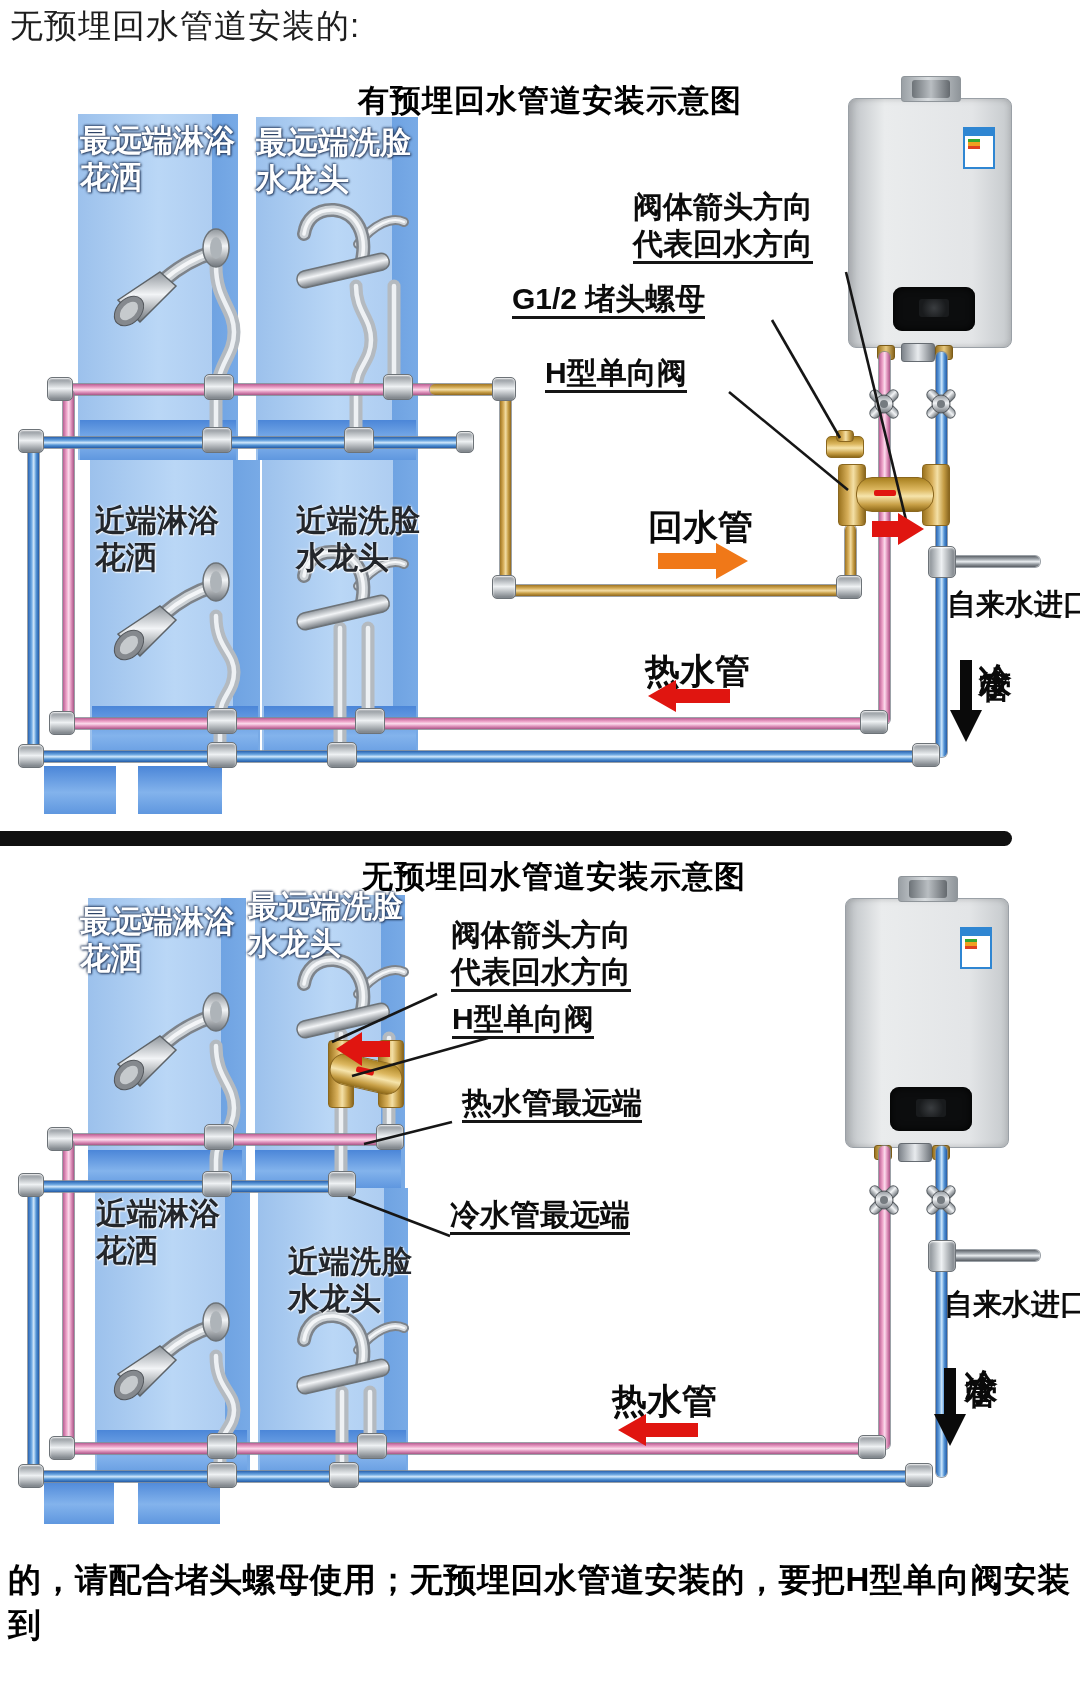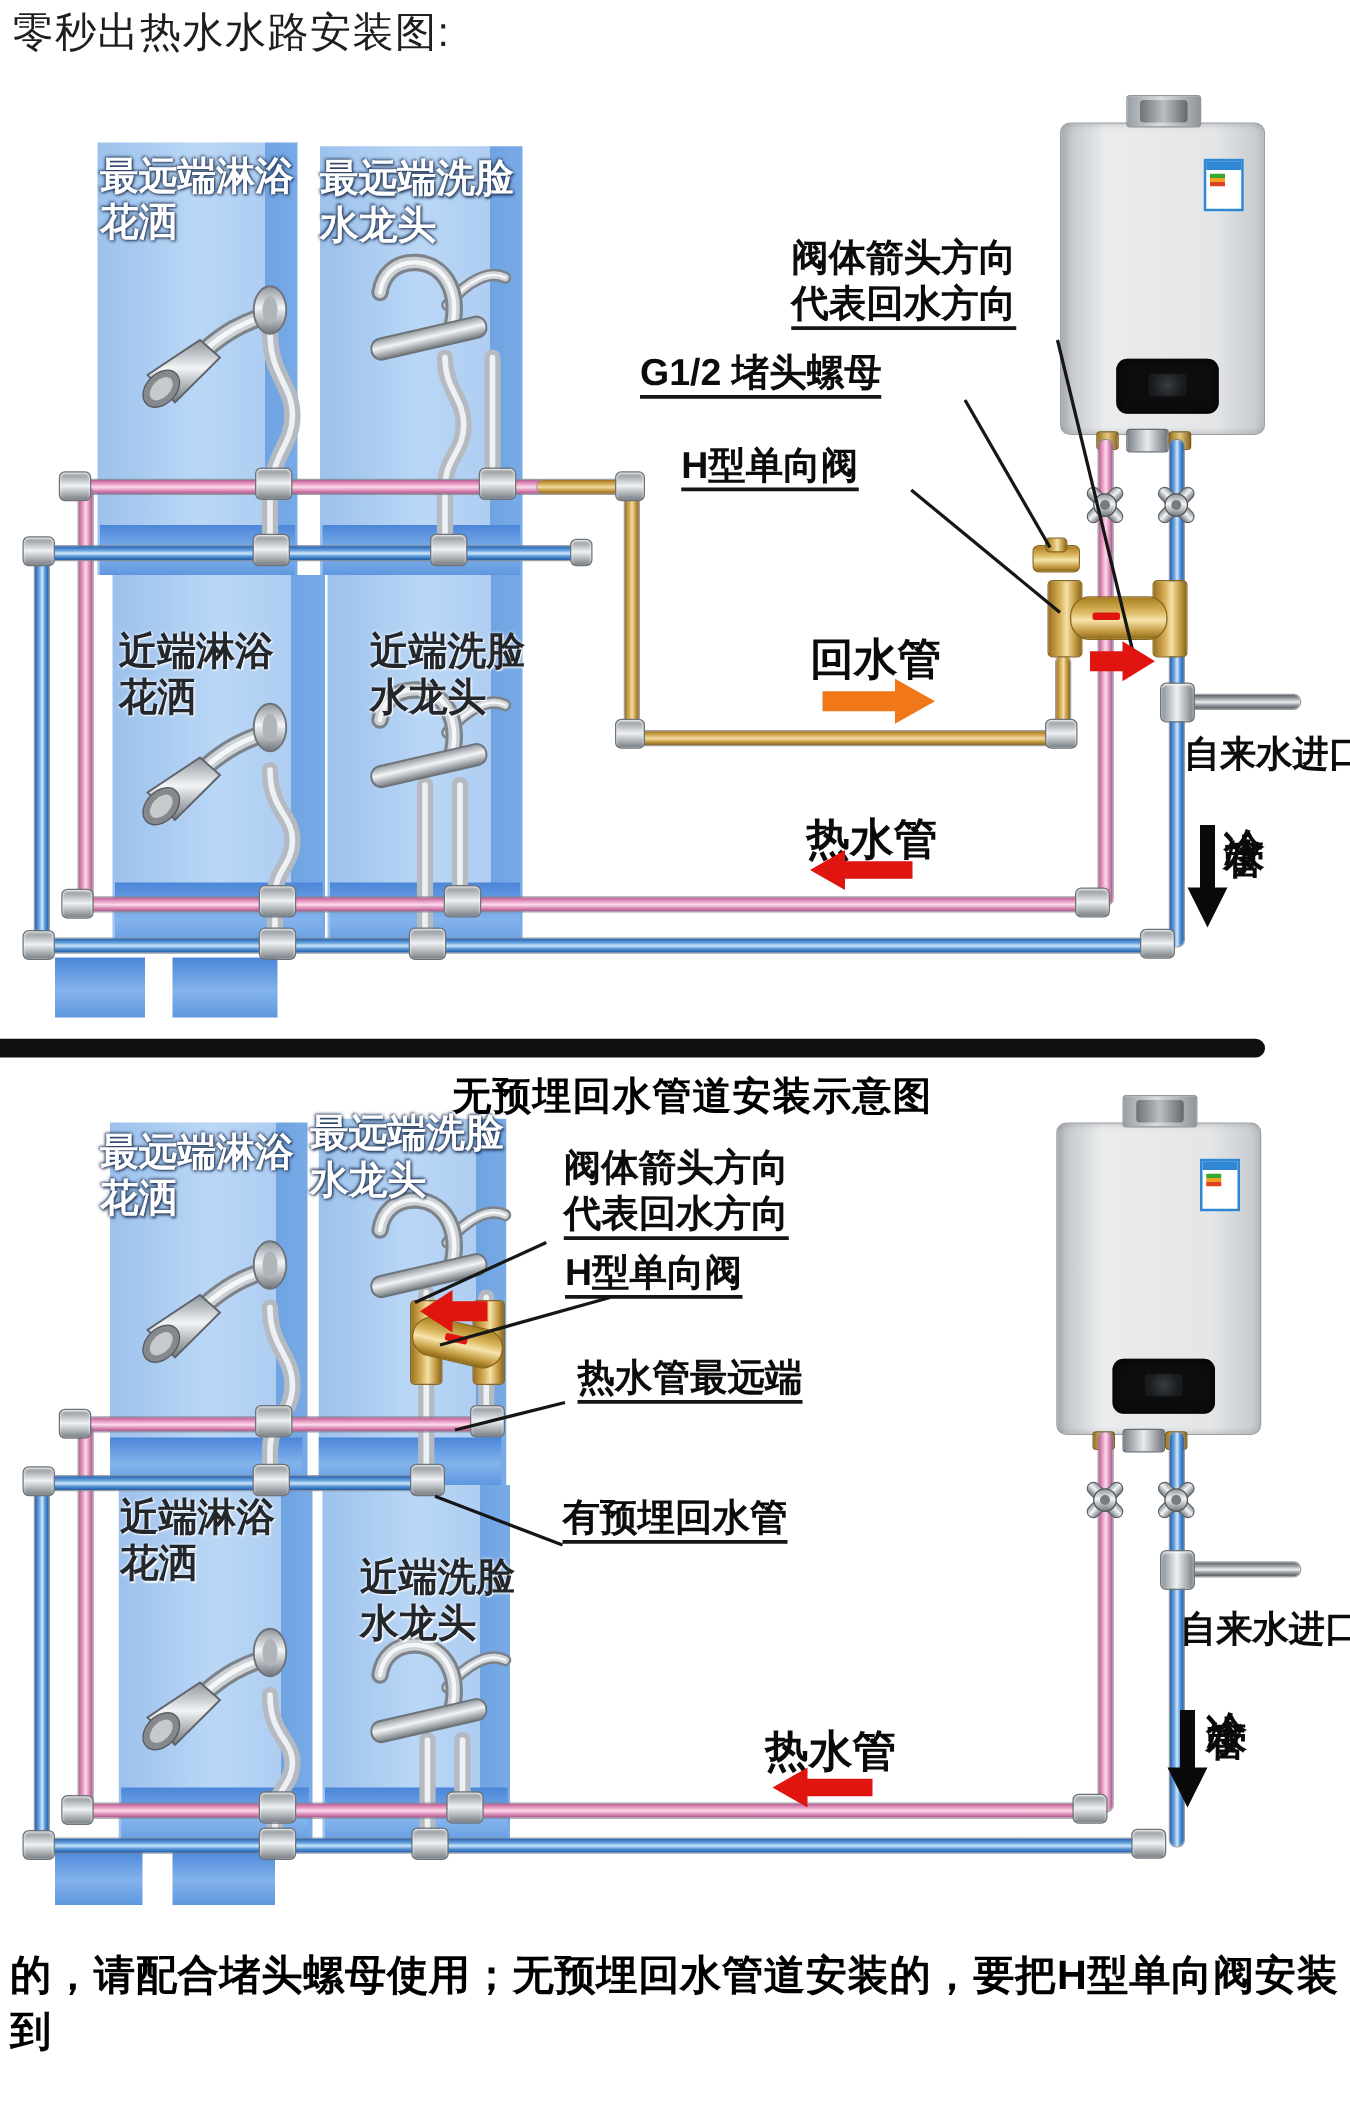--- a/index.html
+++ b/index.html
@@ -101,21 +101,21 @@
       </g>
       <g id="cross-g">
         <rect x="4" y="17" width="36" height="10" rx="5" transform="rotate(45 22 22)" fill="url(#gc)" stroke="#5d6368"></rect>
         <rect x="4" y="17" width="36" height="10" rx="5" transform="rotate(-45 22 22)" fill="url(#gc)" stroke="#5d6368"></rect>
         <circle cx="22" cy="22" r="9" fill="url(#gc)" stroke="#53575c"></circle>
         <circle cx="22" cy="22" r="4" fill="#757b80"></circle>
       </g>
     </defs>
   </svg>
 
-  <div class="main-title">零秒出热水水路安装图:</div>
+  <div class="main-title">无预埋回水管道安装的:</div>
 
   <div class="panel" style="left:78px;top:114px;width:160px;height:346px;"></div>
   <div class="panel" style="left:256px;top:117px;width:162px;height:343px;"></div>
   <div class="panel" style="left:90px;top:460px;width:170px;height:300px;"></div>
   <div class="panel" style="left:262px;top:460px;width:156px;height:300px;"></div>
   <div class="floor" style="left:80px;top:420px;width:156px;height:40px;"></div>
   <div class="floor" style="left:258px;top:420px;width:158px;height:40px;"></div>
   <div class="floor" style="left:92px;top:706px;width:166px;height:54px;"></div>
   <div class="floor" style="left:264px;top:706px;width:152px;height:54px;"></div>
   <div class="floor" style="left:44px;top:766px;width:72px;height:48px;"></div>
@@ -222,20 +222,21 @@
   <svg class="fx" style="left:262px;top:178px;" width="150" height="130" viewBox="0 0 150 130">
       <use href="#faucet-g"></use>
     </svg>
   <svg class="fx" style="left:98px;top:548px;" width="160" height="120" viewBox="0 0 160 120">
       <use href="#shower-g"></use>
     </svg>
   <svg class="fx" style="left:262px;top:520px;" width="150" height="130" viewBox="0 0 150 130">
       <use href="#faucet-g"></use>
     </svg>
 
+  <div class="dtitle" style="left:358px;top:80px;">有预埋回水管道安装示意图</div>
   <div class="plabel" style="left:80px;top:122px;width:158px;">
     <span>最远端淋浴</span><br><span>花洒</span>
   </div>
   <div class="plabel" style="left:256px;top:124px;width:160px;">
     <span>最远端洗脸</span><br><span>水龙头</span>
   </div>
   <div class="plabel dark" style="left:95px;top:502px;width:160px;">
     <span>近端淋浴</span><br><span>花洒</span>
   </div>
   <div class="plabel dark" style="left:296px;top:502px;width:140px;">
@@ -347,21 +348,21 @@
     <span>阀体箭头方向</span><br>
     <span class="u">代表回水方向</span>
   </div>
   <div class="ann" style="left:452px;top:1000px;">
     <span class="u">H型单向阀</span>
   </div>
   <div class="ann" style="left:462px;top:1084px;">
     <span class="u">热水管最远端</span>
   </div>
   <div class="ann" style="left:450px;top:1196px;">
-    <span class="u">有预埋回水管</span>
+    <span class="u">冷水管最远端</span>
   </div>
   <div class="flow" style="left:612px;top:1378px;">热水管</div>
   <div class="vtext" style="left:958px;top:1342px;height:116px;">冷水管</div>
   <div class="ann" style="left:944px;top:1286px;font-size:29px;white-space:nowrap;">自来水进口</div>
 
   <div class="notes">
     <div>的，请配合堵头螺母使用；无预埋回水管道安装的，要把H型单向阀安装到</div>
 
   </div>
 

